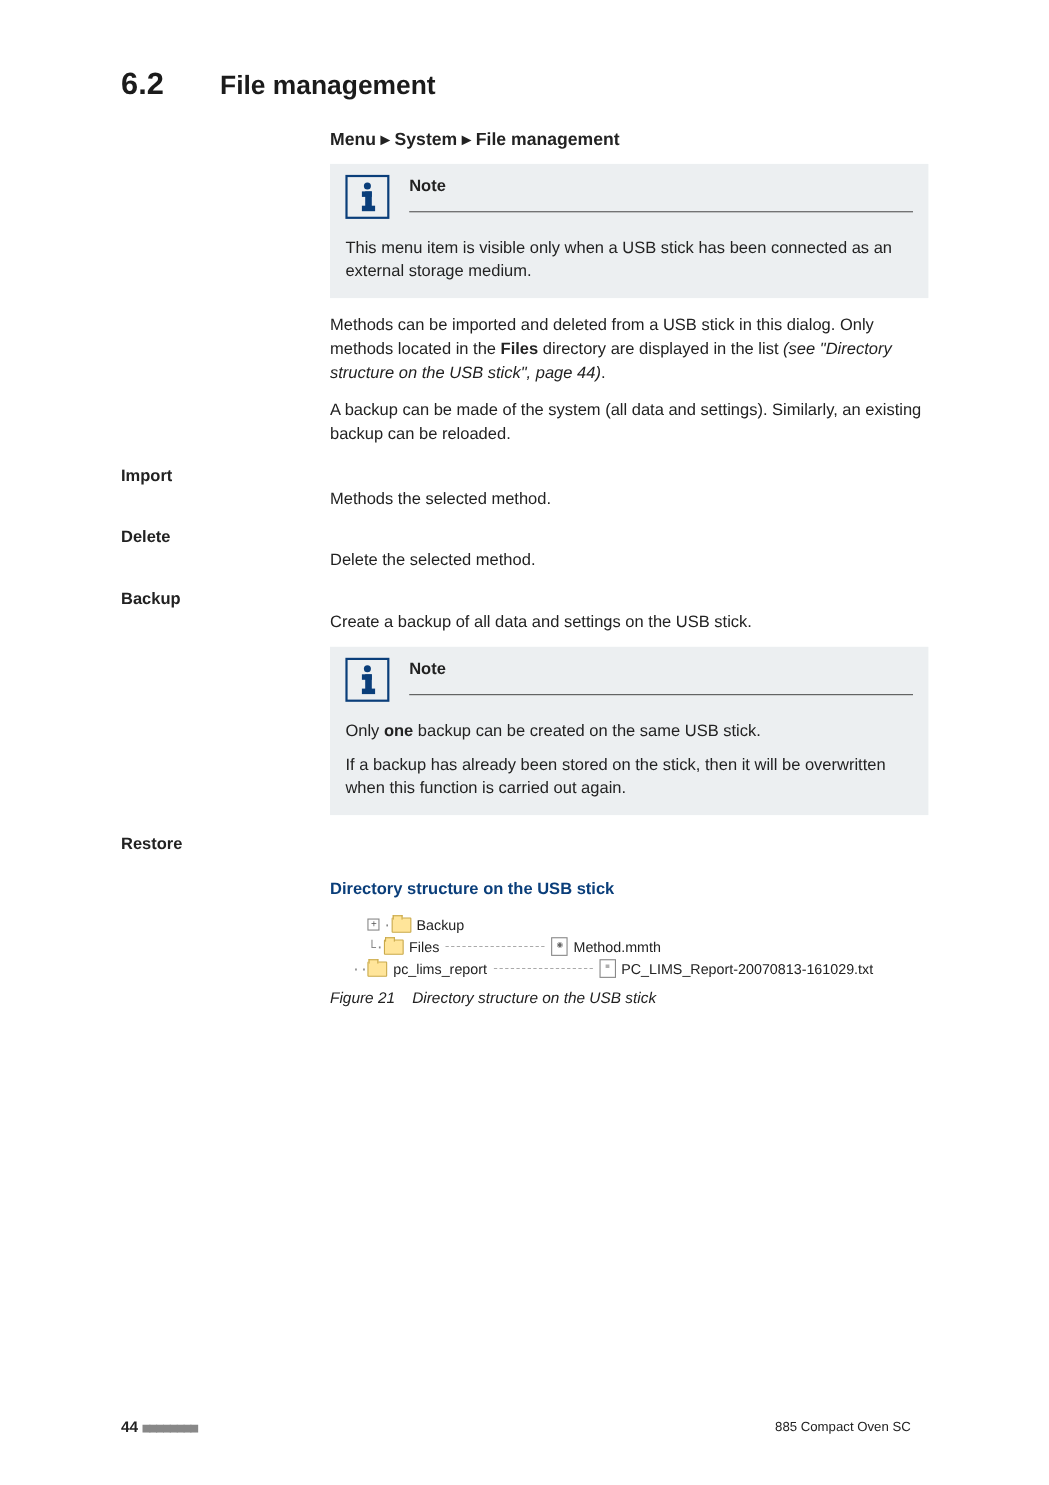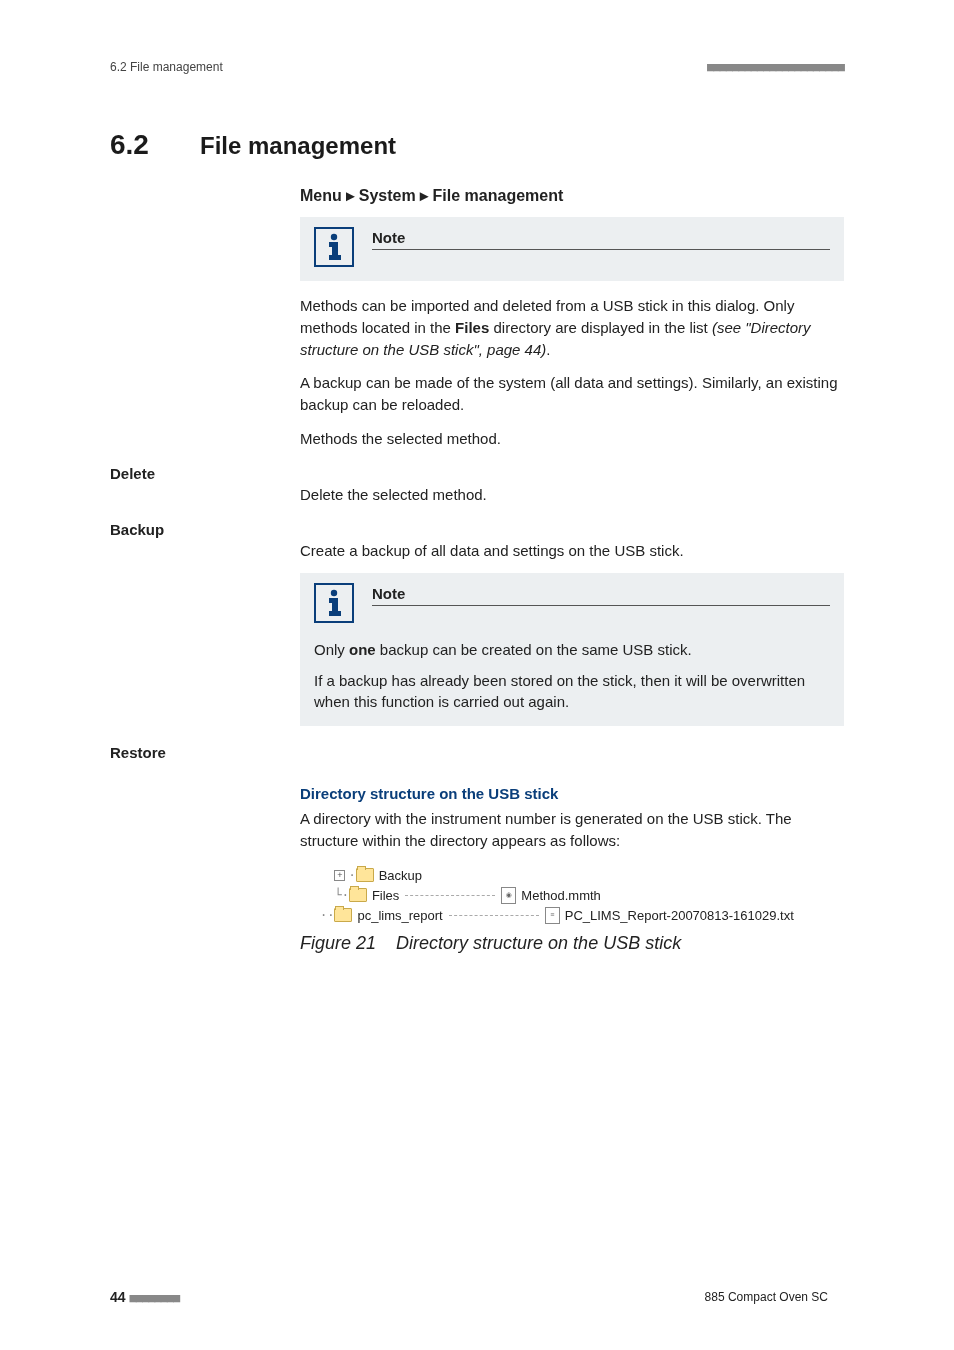--- a/index.html
+++ b/index.html
@@ -79,21 +79,21 @@
   }
   .note-title-row {
     flex: 1;
     padding-top: 2px;
   }
   .note-title {
     font-weight: bold;
     font-size: 15px;
     border-bottom: 1px solid #555;
     display: block;
-    padding-bottom: 3px;
+    padding-bottom: 14px;
   }
   .note-body {
     margin-top: 16px;
     line-height: 1.4;
   }
   .body-para {
     margin: 12px 0;
     line-height: 1.45;
   }
   .side-label {
@@ -176,21 +176,21 @@
     color: #666;
   }
   .dash-line {
     display: inline-block;
     border-top: 1px dashed #aaa;
     vertical-align: middle;
     margin: 0 6px;
   }
   .figure-caption {
     font-style: italic;
-    font-size: 18px;
+    font-size: 14px;
     margin-top: 6px;
     margin-left: 0;
   }
   .footer {
     position: absolute;
     bottom: 45px;
     left: 110px;
     right: 126px;
     display: flex;
     justify-content: space-between;
@@ -204,24 +204,20 @@
   .footer-left .dotted { font-weight: normal; font-size: 12px; }
   .italic { font-style: italic; }
   .bold { font-weight: bold; }
   .info-svg { display:block; }
 </style>
 </head>
 <body>
 
 <div class="page">
 
-  <div class="top-bar">
-    <span>6.2 File management</span>
-    <span class="dotted">■■■■■■■■■■■■■■■■■■■■■■</span>
-  </div>
 
   <div class="section-title">
     <div class="section-num">6.2</div>
     <div class="section-name">File management</div>
   </div>
 
   <div class="content-col">
 
     <div class="breadcrumb">
       <span>Menu</span>
@@ -238,30 +234,32 @@
             <circle cx="9" cy="4" r="3.2" fill="#0a3e7a"></circle>
             <rect x="4" y="9" width="9" height="5" fill="#0a3e7a"></rect>
             <rect x="7" y="9" width="6" height="15" fill="#0a3e7a"></rect>
             <rect x="4" y="22" width="12" height="5" fill="#0a3e7a"></rect>
           </svg>
         </div>
         <div class="note-title-row">
           <span class="note-title">Note</span>
         </div>
       </div>
+      <div class="note-body">This menu item is visible only when a USB stick has been connected as an external storage medium.</div>
     </div>
 
     <div class="body-para">
       <span>Methods can be imported and deleted from a USB stick in this dialog. Only methods located in the </span><span class="bold">Files</span><span> directory are displayed in the list </span><span class="italic">(see "Directory structure on the USB stick", page 44)</span><span>.</span>
     </div>
 
     <div class="body-para">A backup can be made of the system (all data and settings). Similarly, an existing backup can be reloaded.</div>
   </div>
 
   <div class="row-block">
+    <div class="side-label">Import</div>
     <div class="content-col">Methods the selected method.</div>
   </div>
 
   <div class="row-block">
     <div class="side-label">Delete</div>
     <div class="content-col">Delete the selected method.</div>
   </div>
 
   <div class="row-block">
     <div class="side-label">Backup</div>
@@ -289,21 +287,20 @@
       </div>
     </div>
   </div>
 
   <div class="row-block">
     <div class="side-label">Restore</div>
   </div>
 
   <div class="content-col">
     <div class="sub-heading">Directory structure on the USB stick</div>
-    <div class="body-para" style="margin-top:4px;">A directory with the instrument number is generated on the USB stick. The structure within the directory appears as follows:</div>
 
     <div class="tree">
       <div class="tree-row">
         <span class="tree-line">  </span>
         <span class="plus-box">+</span>
         <span class="tree-line">·</span>
         <span class="folder-icon"></span>
         <span>Backup</span>
       </div>
       <div class="tree-row">

